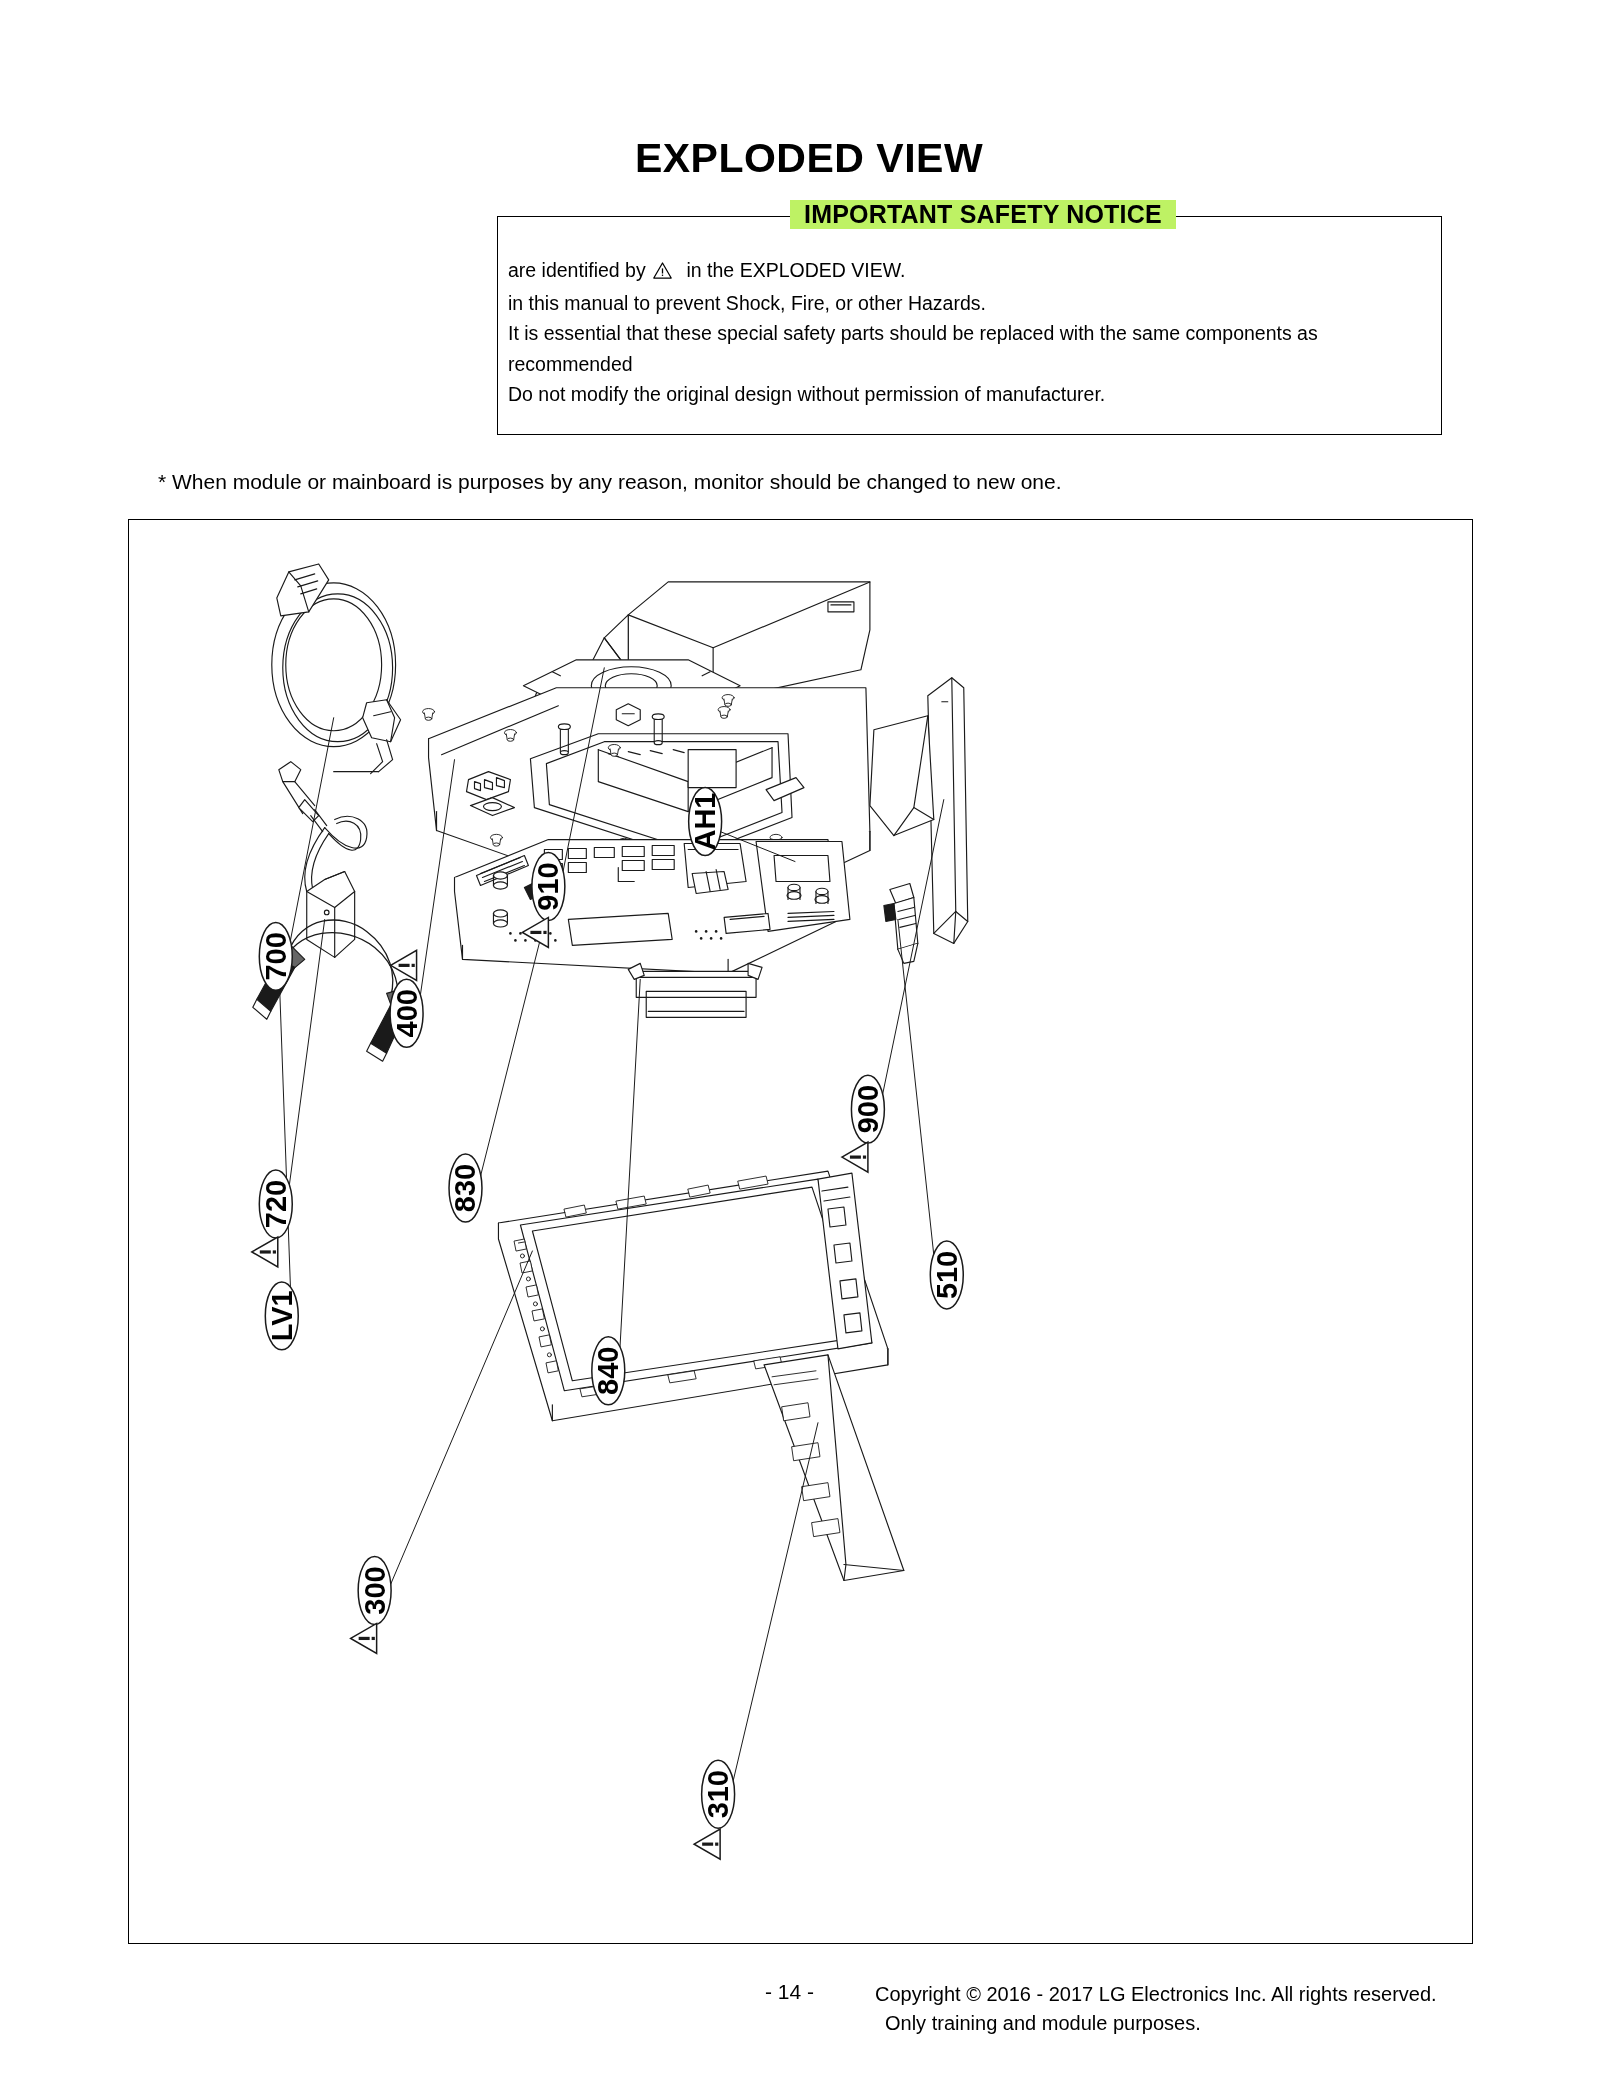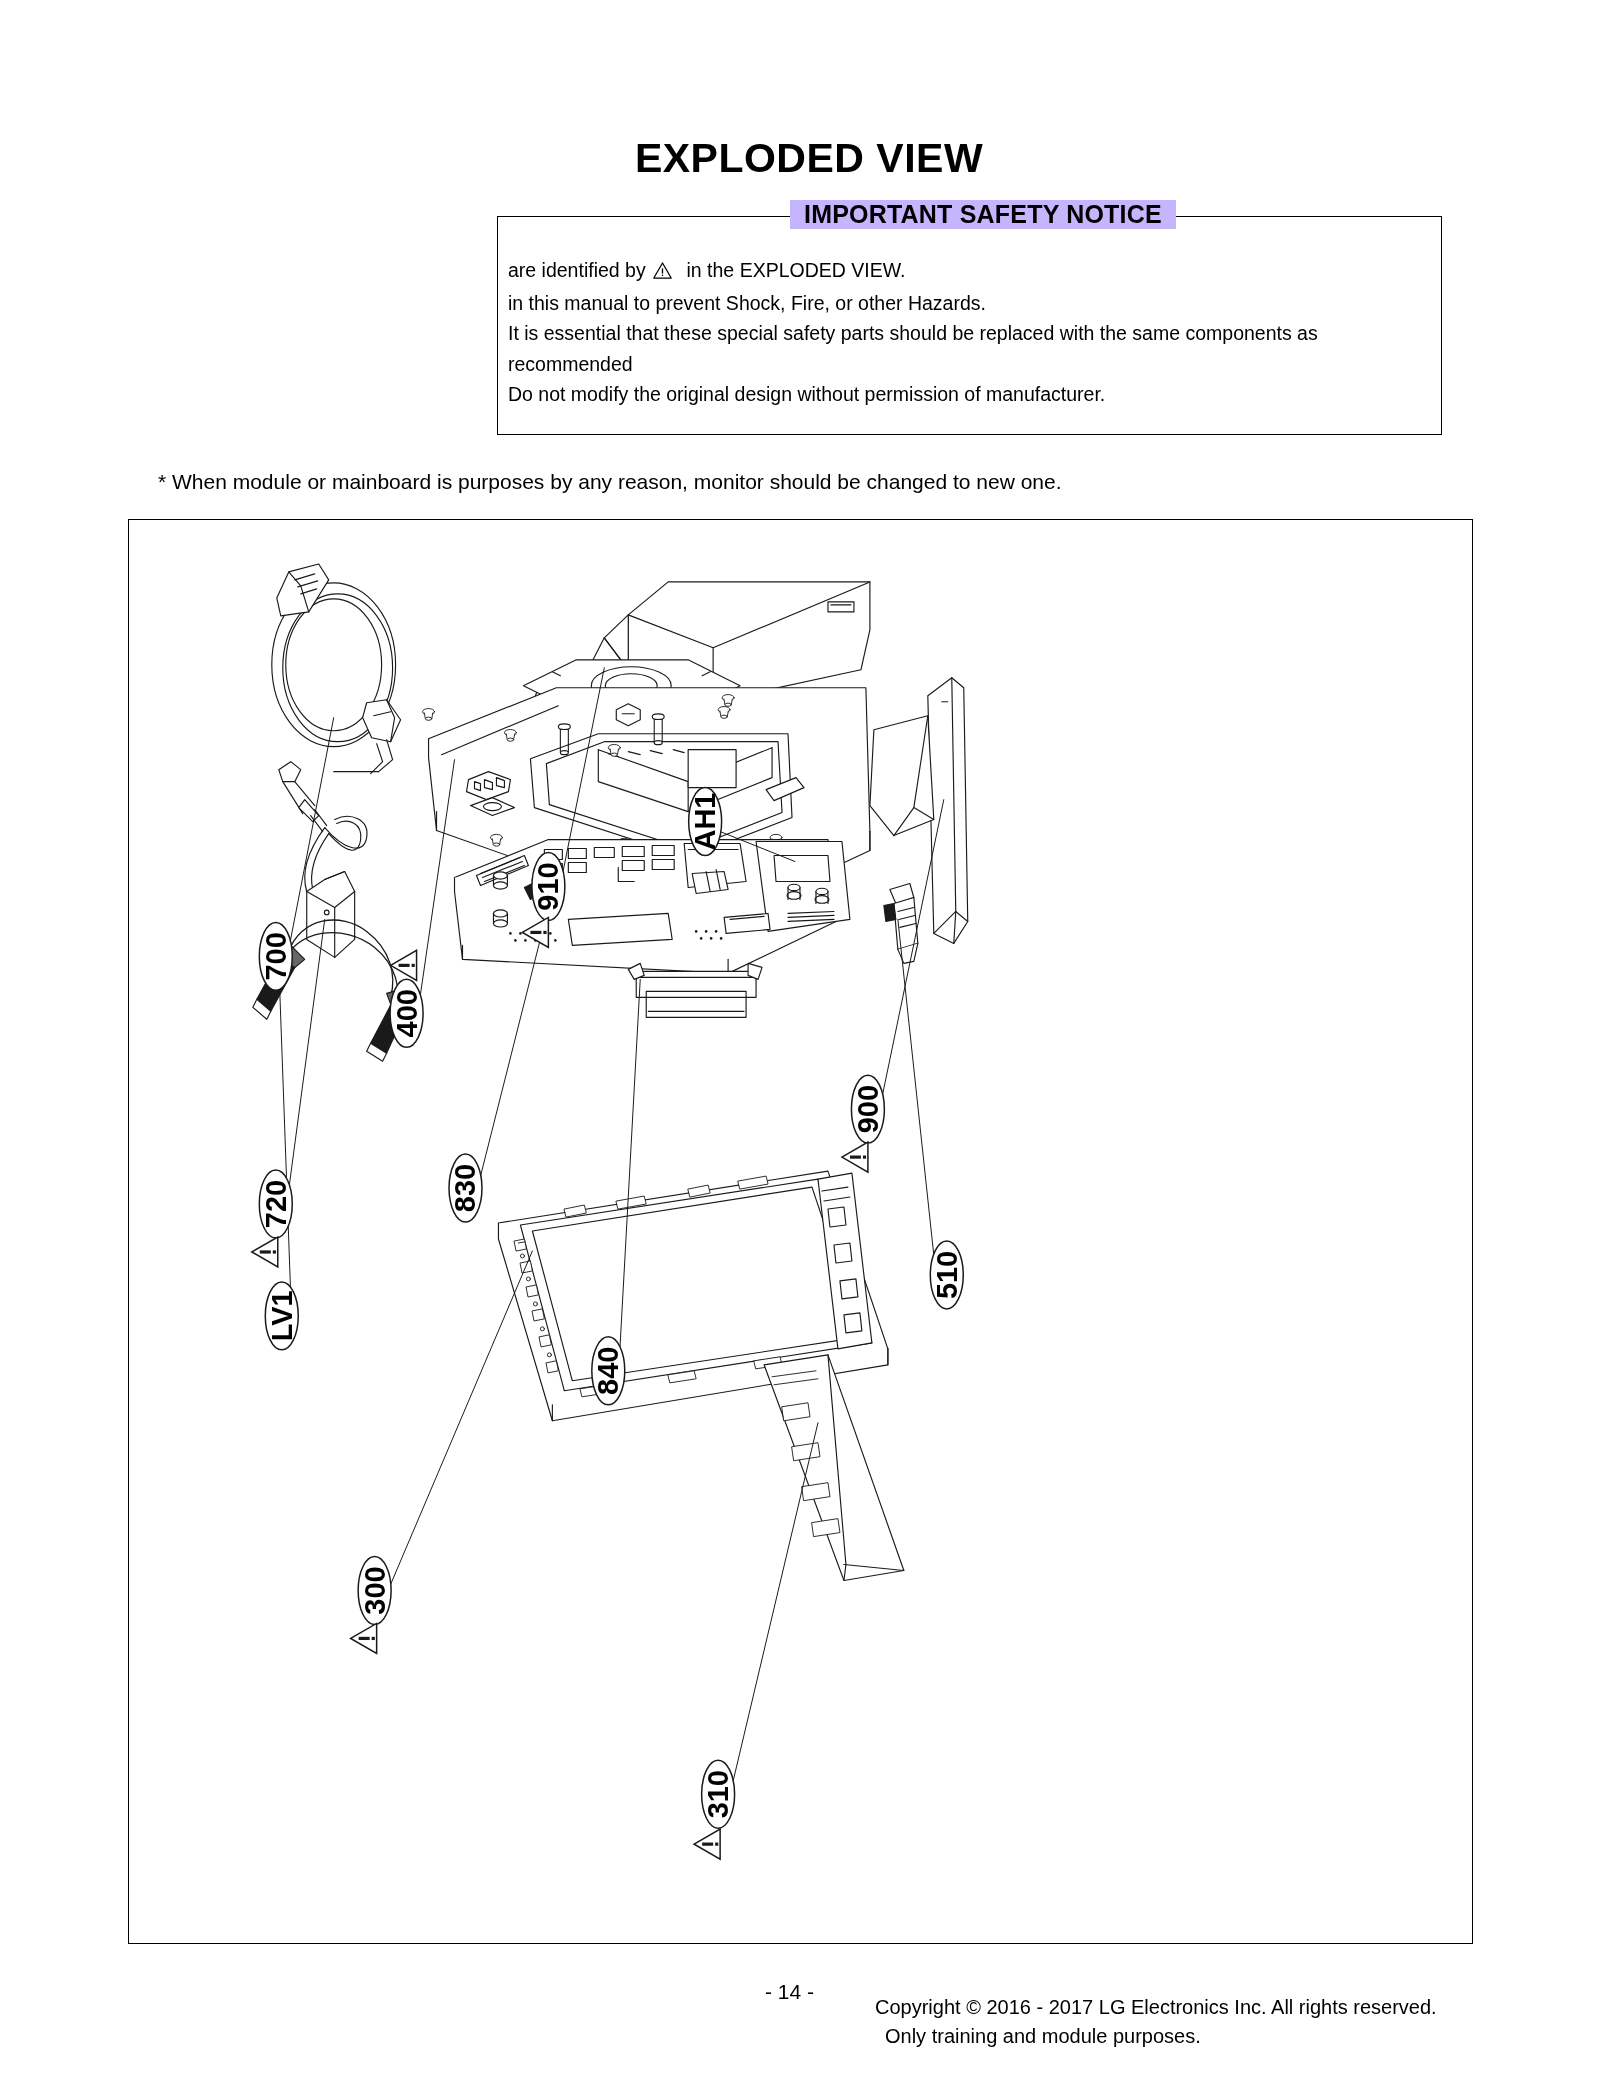--- a/index.html
+++ b/index.html
@@ -43,21 +43,21 @@
     top: 216px;
     width: 945px;
     height: 219px;
     border: 1.4px solid #000;
     box-sizing: border-box;
   }
   .safety-legend {
     position: absolute;
     left: 790px;
     top: 200px;
-    background: #c4b5fd;
+    background: #bef264;
     padding: 0 14px;
     font-size: 25px;
     font-weight: bold;
     letter-spacing: 0.2px;
     white-space: nowrap;
   }
   .safety-body {
     position: absolute;
     left: 508px;
     top: 255px;
@@ -110,21 +110,21 @@
     position: absolute;
     left: 765px;
     top: 0px;
     font-size: 21px;
     white-space: nowrap;
     text-align: center;
   }
   .copyright {
     position: absolute;
     left: 875px;
-    top: 13px;
+    top: 0px;
     font-size: 20px;
     line-height: 29px;
     white-space: nowrap;
   }
   .copyright .c2 { display: block; padding-left: 10px; }
 </style>
 </head>
 <body>
 
 <div class="page">

